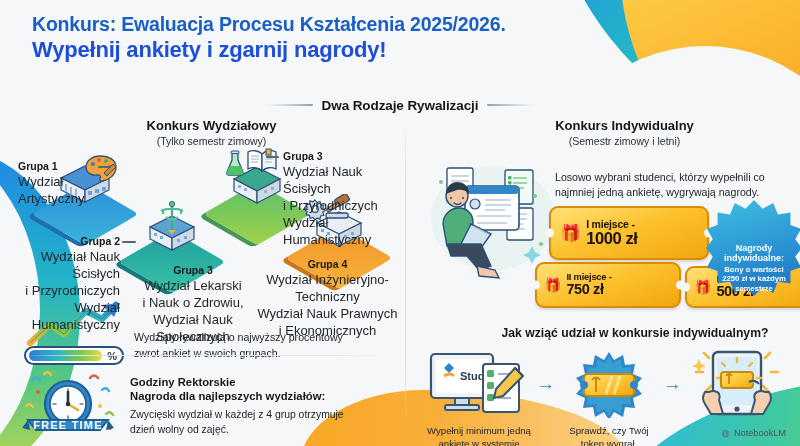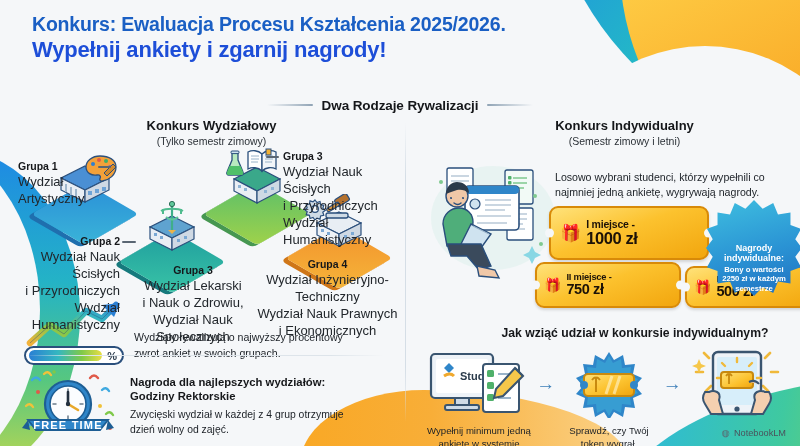--- a/index.html
+++ b/index.html
@@ -367,22 +367,22 @@
           <path d="M54 36V24" stroke="#233140" stroke-width="2.6" stroke-linecap="round"></path>
           <path d="M54 36l10 6" stroke="#e8a82a" stroke-width="2.6" stroke-linecap="round"></path>
           <circle cx="54" cy="36" r="2.2" fill="#233140"></circle>
           <path d="M14 52h80l-8 10H22z" fill="#2f86c9" stroke="#1d5e94" stroke-width="1.8"></path>
           <path d="M14 52l-6 8 8 2z" fill="#1d5e94"></path>
             <path d="M94 52l6 8-8 2z" fill="#1d5e94"></path>
           <text x="54" y="61" font-family="Liberation Sans, sans-serif" font-size="11" font-weight="bold" fill="#ffffff" text-anchor="middle" letter-spacing="1.2">FREE TIME</text>
         </svg>
       </div>
       <div class="award-txt">
+        <h4>Godziny Rektorskie</h4>
         <h4>Nagroda dla najlepszych wydziałów:</h4>
-        <h4>Godziny Rektorskie</h4>
         <p style="white-space:pre-line;">Zwycięski wydział w każdej z 4 grup otrzymuje
 dzień wolny od zajęć.</p>
       </div>
     </div>
   </div>
 
   <div class="col-right">
 
     <div class="sec-title" style="padding-left:44px;">Konkurs Indywidualny</div>
     <div class="sec-sub" style="padding-left:44px;">(Semestr zimowy i letni)</div>

